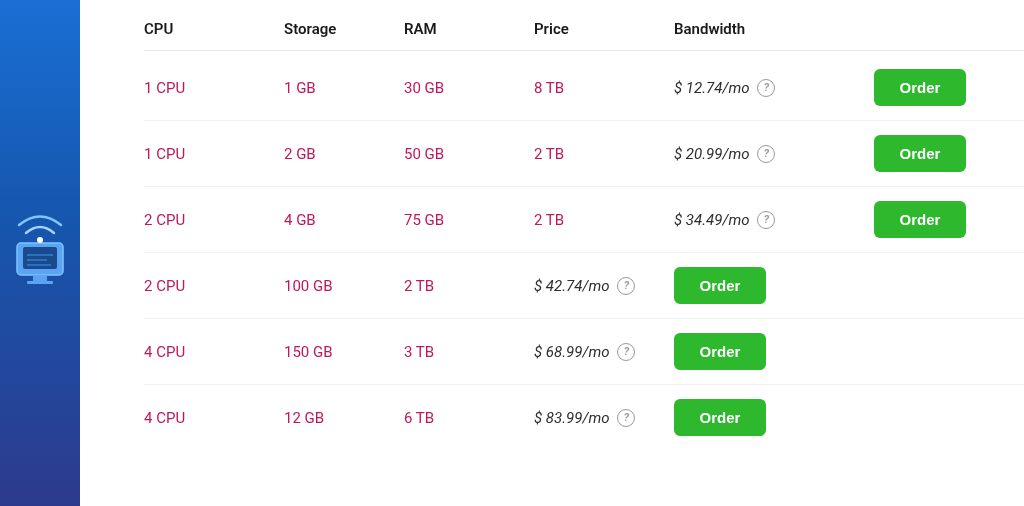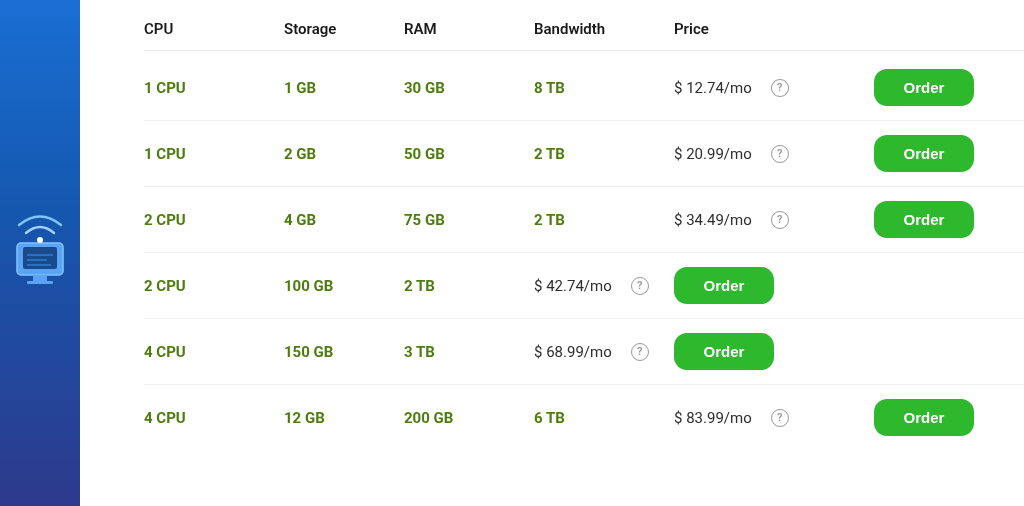--- a/index.html
+++ b/index.html
@@ -61,30 +61,31 @@
       border-bottom: 1px solid #f0f0f0;
       align-items: center;
     }
 
     .table-row:last-child {
       border-bottom: none;
     }
 
     .cell {
       font-size: 15px;
-      color: #4d7c0f;
-      font-weight: 700;
+      color: #be185d;
+      font-weight: 400;
     }
 
     .price-cell {
       display: flex;
       align-items: center;
-      gap: 19px;
+      gap: 8px;
       font-size: 15px;
       color: #2d2d2d;
+      font-style: italic;
     }
 
     .help-icon {
       display: inline-flex;
       align-items: center;
       justify-content: center;
       width: 18px;
       height: 18px;
       border-radius: 50%;
       border: 1.5px solid #999;
@@ -92,26 +93,26 @@
       font-size: 11px;
       font-weight: 600;
       cursor: pointer;
       flex-shrink: 0;
     }
 
     .order-btn {
       background: #2db82d;
       color: #ffffff;
       border: none;
-      border-radius: 13px;
+      border-radius: 6px;
       padding: 10px 22px;
       font-size: 15px;
       font-weight: 600;
       cursor: pointer;
-      width: 100px;
+      width: 92px;
     }
   </style>
 </head>
 <body>
 
 <div class="sidebar">
   <svg width="62" height="200" viewBox="0 0 62 200" xmlns="http://www.w3.org/2000/svg">
 
     <rect x="8" y="90" width="46" height="32" rx="4" fill="#5ba3f5" stroke="#7ec8ff" stroke-width="1.5"></rect>
     <rect x="14" y="94" width="34" height="22" rx="2" fill="#1a4a8a"></rect>
@@ -128,22 +129,22 @@
   </svg>
 </div>
 
 <div class="main-content">
   <div class="table-container">
 
     <div class="table-header">
       <div class="table-header-cell">CPU</div>
       <div class="table-header-cell">Storage</div>
       <div class="table-header-cell">RAM</div>
+      <div class="table-header-cell">Price</div>
       <div class="table-header-cell">Bandwidth</div>
-      <div class="table-header-cell">Price</div>
       <div class="table-header-cell"></div>
     </div>
 
     <div id="table-body">
         <div class="table-row">
       <div class="cell">1 CPU</div>
       <div class="cell">1 GB</div>
       <div class="cell">30 GB</div>
       <div class="cell">8 TB</div>
       <div class="price-cell">
@@ -200,21 +201,20 @@
         <span>$ 68.99/mo</span>
         <span class="help-icon">?</span>
       </div>
       <div>
         <button class="order-btn">Order</button>
       </div>
     </div>
         <div class="table-row">
       <div class="cell">4 CPU</div>
       <div class="cell">12 GB</div>
-      <div class="cell">200 GB</div>
       <div class="cell">6 TB</div>
       <div class="price-cell">
         <span>$ 83.99/mo</span>
         <span class="help-icon">?</span>
       </div>
       <div>
         <button class="order-btn">Order</button>
       </div>
     </div>
       </div>

